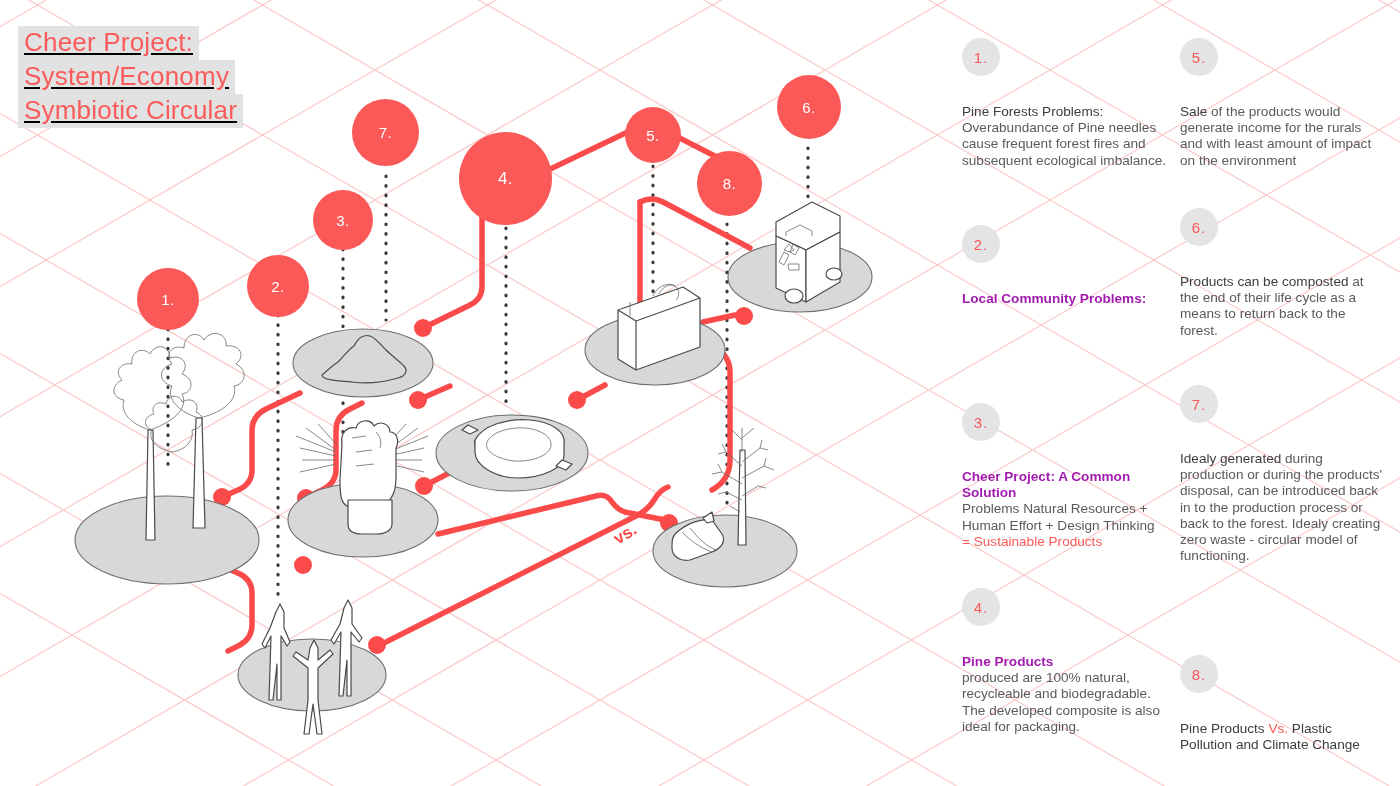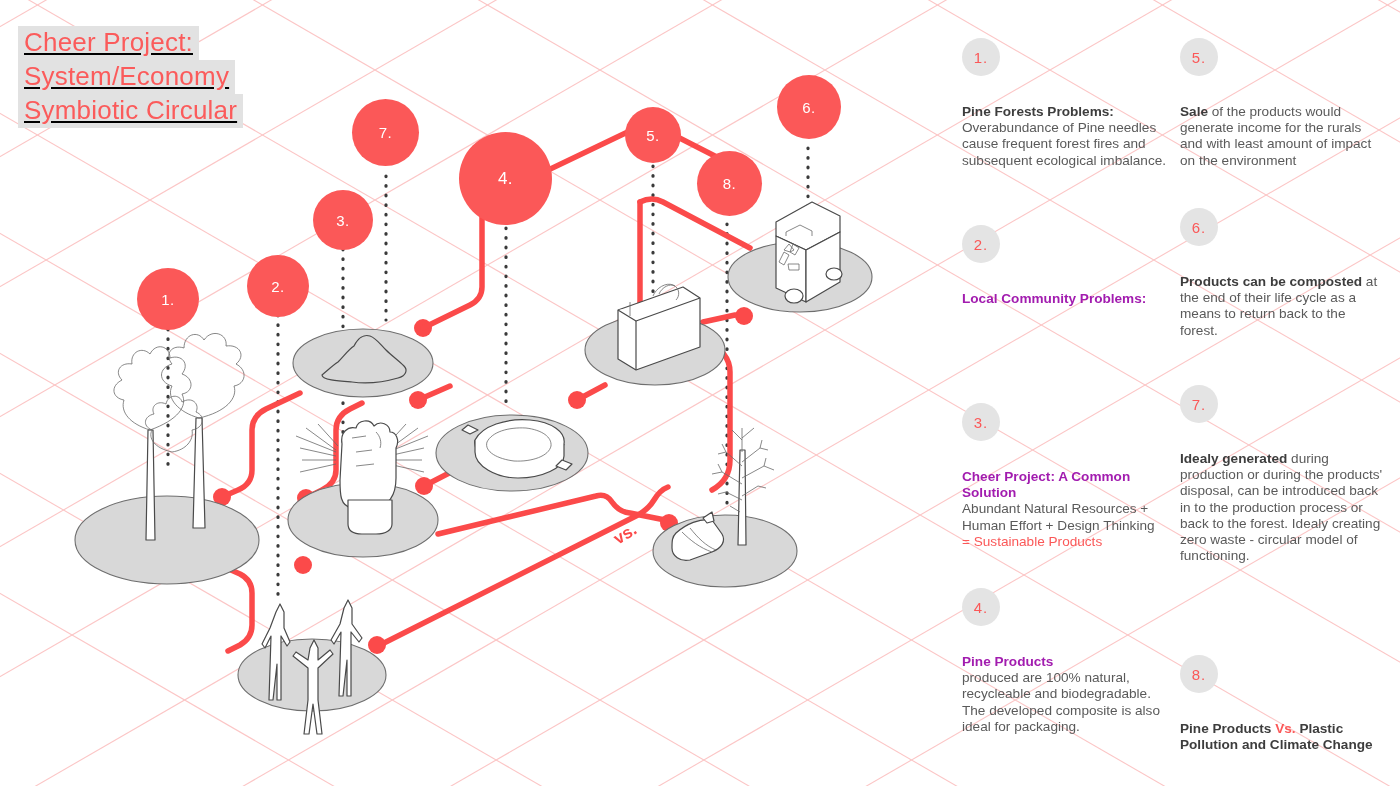--- a/index.html
+++ b/index.html
@@ -83,21 +83,21 @@
     justify-content: center;
     font-size: 15px;
     letter-spacing: 1px;
   }
   .note-body {
     margin-top: 28px;
     font-size: 13.6px;
     line-height: 16.2px;
     color: #5a5a5a;
   }
-  .note-body b { color: #3d3d3d; font-weight: bold; }
+  .note-body b { color: #3d3d3d; font-weight: normal; }
   .note-body .accent { color: #fb5858; }
   .note-body .hd { color: #a21caf; font-weight: bold; display: block; }
 </style>
 </head>
 <body>
 
 <div id="page">
 
   <svg id="bg-grid" viewBox="0 0 1400 786" xmlns="http://www.w3.org/2000/svg">
     <g stroke="#fbbcbc" stroke-width="1.1" fill="none" opacity="0.85">
@@ -394,21 +394,21 @@
         <span class="hd">Local Community Problems:</span>
       </div>
     </div>
 
     <div class="note" style="left:22px; top:403px;">
       <div class="badge">
         <span>3.</span>
       </div>
       <div class="note-body">
         <span class="hd">Cheer Project: A Common Solution</span>
-        <span>Abundant Natural Resources + Human Effort + Design Thinking</span>
+        <span>Problems Natural Resources + Human Effort + Design Thinking</span>
         <span class="accent" style="display:block">= Sustainable Products</span>
       </div>
     </div>
 
     <div class="note" style="left:22px; top:588px;">
       <div class="badge">
         <span>4.</span>
       </div>
       <div class="note-body">
         <span class="hd">Pine Products</span>

